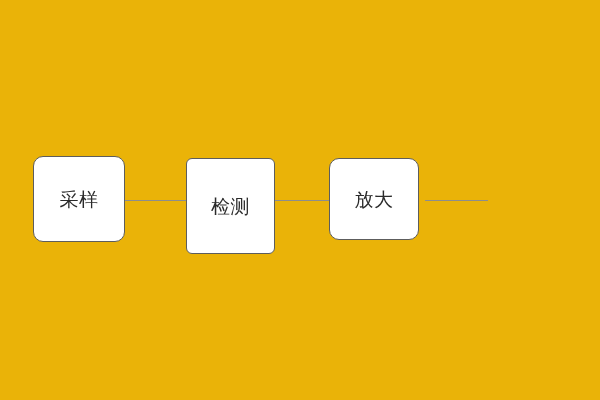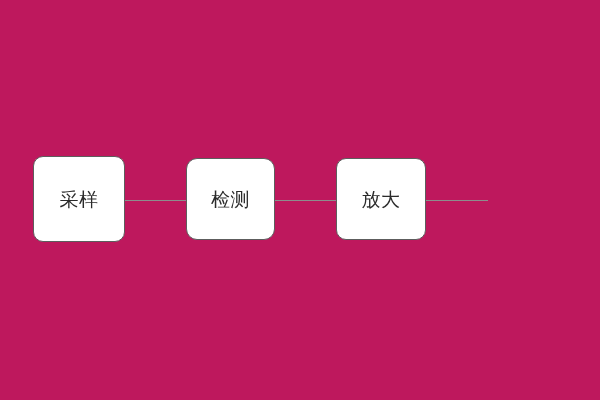--- a/index.html
+++ b/index.html
@@ -40,34 +40,34 @@
   }
   .connector {
     position: absolute;
     height: 0;
     border-top: 1.4px solid #8d8d8d;
   }
 </style>
 </head>
 <body>
 
-<div id="canvas" style="background: #be185d;">
+<div id="canvas" style="background: #eab308;">
 
   <div class="connector" style="left: 124px; top: 200px; width: 63px; border-top-color: rgb(141, 141, 141);"></div>
 
   <div class="connector" style="left: 274px; top: 200px; width: 63px; border-top-color: rgb(141, 141, 141);"></div>
 
   <div class="connector" style="left: 425px; top: 200px; width: 63px; border-top-color: rgb(141, 141, 141);"></div>
 
   <div class="flow-node" style="left: 33px; top: 156px; width: 92px; height: 86px; border-radius: 10px; border-color: rgb(93, 93, 93); background: rgb(255, 255, 255);">
     <span class="node-label" style="color: rgb(43, 43, 43);">采样</span>
   </div>
 
-  <div class="flow-node" style="left: 186px; top: 158px; width: 89px; height: 82px; border-radius: 11px; border-color: rgb(93, 93, 93); background: rgb(255, 255, 255);">
+  <div class="flow-node" style="left: 186px; top: 158px; width: 89px; height: 96px; border-radius: 6px; border-color: rgb(93, 93, 93); background: rgb(255, 255, 255);">
     <span class="node-label" style="color: rgb(43, 43, 43);">检测</span>
   </div>
 
-  <div class="flow-node" style="left: 336px; top: 158px; width: 90px; height: 82px; border-radius: 10px; border-color: rgb(93, 93, 93); background: rgb(255, 255, 255);">
+  <div class="flow-node" style="left: 329px; top: 158px; width: 90px; height: 82px; border-radius: 10px; border-color: rgb(93, 93, 93); background: rgb(255, 255, 255);">
     <span class="node-label" style="color: rgb(43, 43, 43);">放大</span>
   </div>
 
 
 </div>
 
 </body></html>

